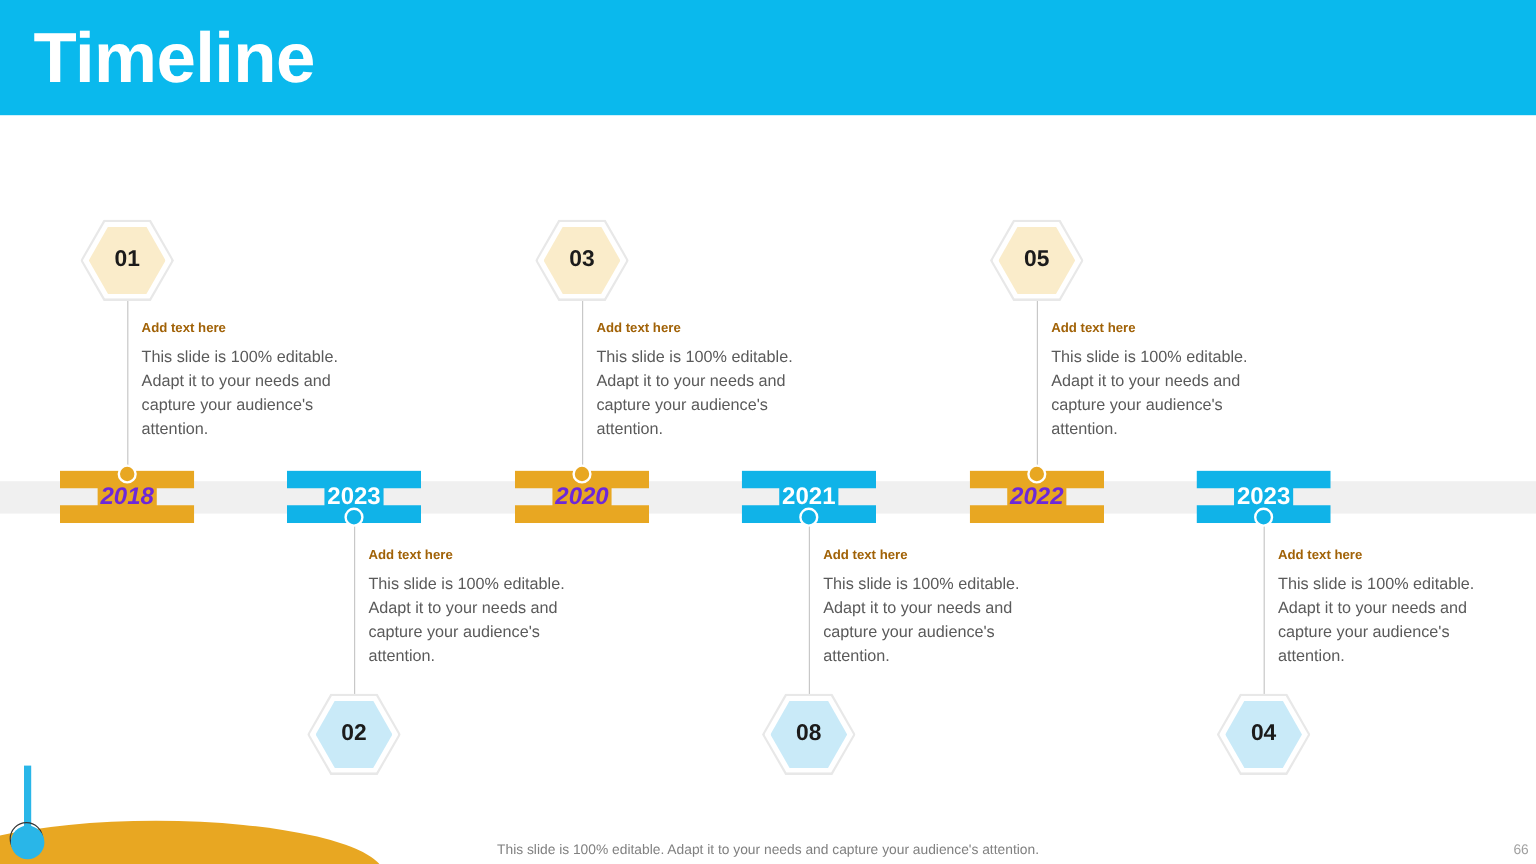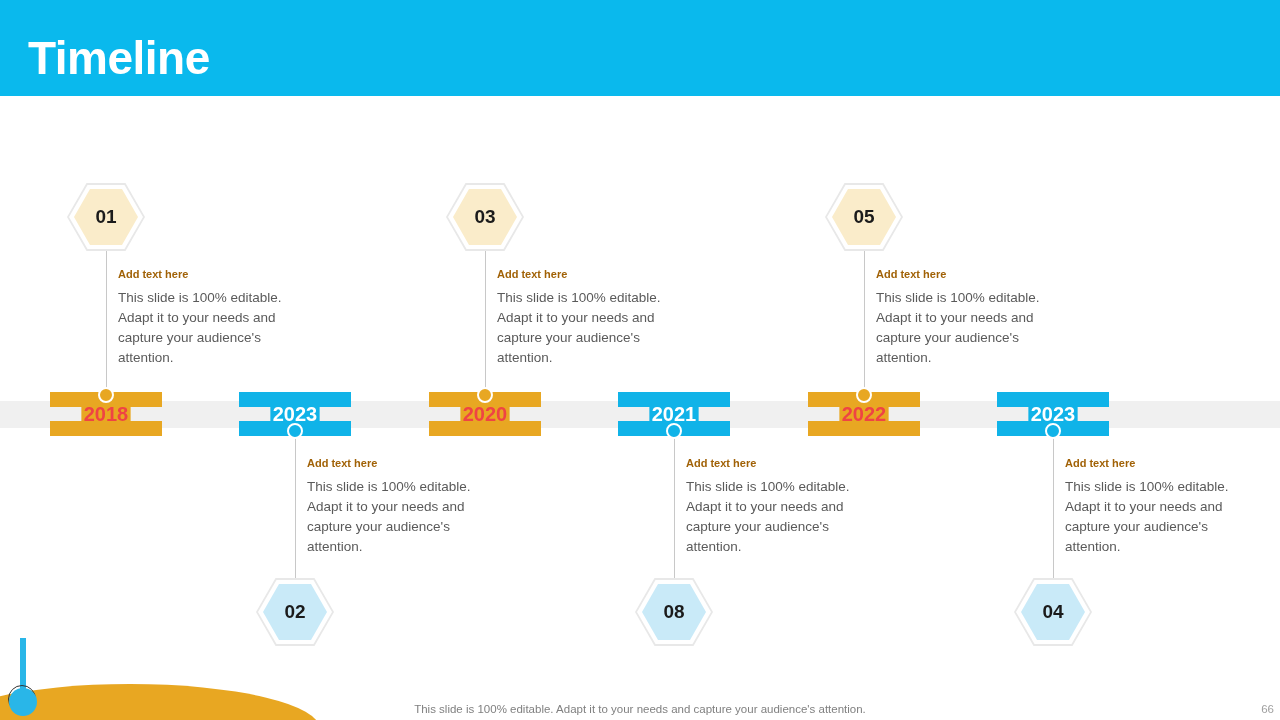--- a/index.html
+++ b/index.html
@@ -19,22 +19,22 @@
   #header-bar {
     position: absolute;
     left: 0; top: 0;
     width: 1280px;
     height: 96px;
     background: #0ab9ed;
   }
   #page-title {
     position: absolute;
     left: 28px;
-    top: 28px;
-    font-size: 46px;
+    top: 18px;
+    font-size: 59px;
     font-weight: bold;
     color: #ffffff;
     letter-spacing: -0.5px;
     line-height: 60px;
   }
 
   
   #timeline-track {
     position: absolute;
     left: 0;
@@ -130,21 +130,21 @@
     position: absolute;
     left: 0; top: 0;
     width: 112px;
     height: 44px;
     display: flex;
     align-items: center;
     justify-content: center;
     font-size: 20px;
     font-weight: bold;
   }
-  .ribbon-year.gold { color: #ef4444; }
+  .ribbon-year.gold { color: #6d28d9; font-style: italic; }
   .ribbon-year.blue { color: #ffffff; }
 
   
   .dot {
     position: absolute;
     left: -8px;
     width: 16px;
     height: 16px;
     border-radius: 50%;
     border: 2.5px solid #ffffff;

